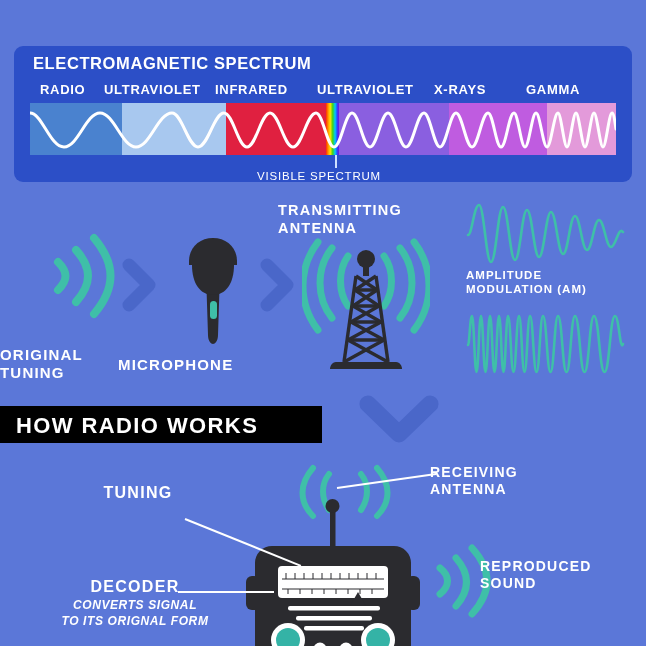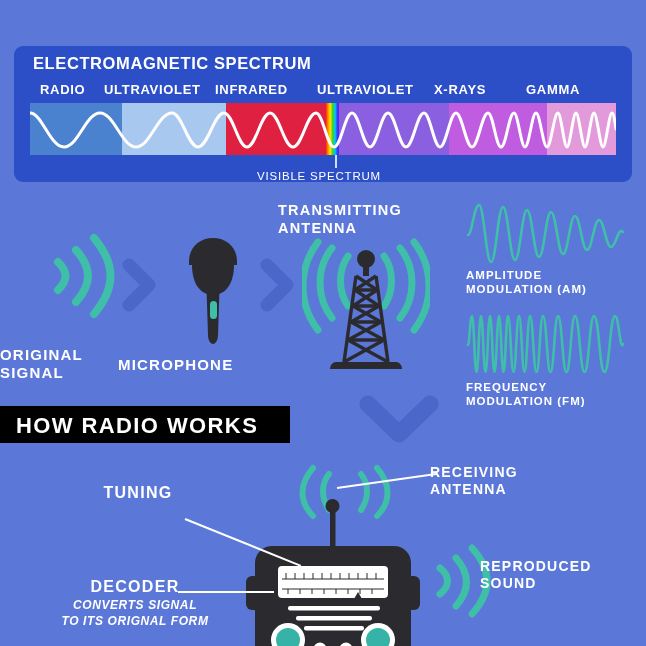--- a/index.html
+++ b/index.html
@@ -83,20 +83,21 @@
   .lbl-decoder .s{font-size:12px;font-weight:bold;letter-spacing:.6px;
     display:block;line-height:1.3;margin-top:2px;white-space:pre-line;font-style:italic;}
 
   
   .leader{position:absolute;background:#ffffff;transform-origin:0 50%;height:2px;}
 
   
   .banner{
     position:absolute;left:0;top:366px;width:290px;height:37px;
     background:#000000;
+    padding-left:32px;
   }
   .banner span{
     position:absolute;left:16px;top:7px;
     color:#ffffff;font-size:22px;font-weight:bold;letter-spacing:1.4px;
   }
 </style>
 </head>
 <body>
 
 <div class="stage">
@@ -153,21 +154,21 @@
 
   <svg class="chev" style="left:38px;top:190px;" width="80" height="92" viewBox="0 0 80 92">
     <g fill="none" stroke="#3fbfa8" stroke-width="8" stroke-linecap="round">
       <path d="M20,32 C 30,42 30,50 20,60"></path>
       <path d="M38,20 C 54,38 54,54 38,72"></path>
       <path d="M56,8  C 78,34 78,58 56,84"></path>
     </g>
   </svg>
 
   <div class="lbl lbl-orig">ORIGINAL
-SIGNAL</div>
+TUNING</div>
 
   <svg class="chev" style="left:119px;top:215px;" width="42" height="60" viewBox="0 0 42 60">
     <path d="M10,10 L30,30 L10,50" fill="none" stroke="#4a67c9" stroke-width="13" stroke-linecap="round" stroke-linejoin="round"></path>
   </svg>
 
   <svg class="chev" style="left:182px;top:195px;" width="62" height="112" viewBox="0 0 62 112">
     <path d="M31,3 C 45,3 55,13 55,26 L55,30 L7,30 L7,26 C 7,13 17,3 31,3 Z" fill="#2b2b2f"></path>
     <path d="M7,33 L55,33 L55,36 L7,36 Z" fill="#5b77d8" opacity="0.95"></path>
     <path d="M24,38 L38,38 L36,100 C 36,106 33,109 31,109 C 29,109 26,106 26,100 Z" fill="#2b2b2f"></path>
     <path d="M10,30 L52,30 C 52,48 44,60 31,60 C 18,60 10,48 10,30 Z" fill="#2b2b2f"></path>
@@ -229,22 +230,20 @@
          C 44.5,4 45,60 47.5,60 C 50,60 50.5,4 53,4
          C 55.5,4 56,60 58.5,60 C 61,60 61.5,4 64,4
          C 67,4 67.5,60 70.5,60 C 73.5,60 74,4 77,4
          C 80.5,4 81,60 84.5,60 C 88,60 88.5,4 92,4
          C 96,4 96.5,60 100.5,60 C 104.5,60 105,4 109,4
          C 113.5,4 114,60 118.5,60 C 123,60 123.5,4 128,4
          C 133,4 133.5,60 138.5,60 C 143.5,60 144,4 149,4
          C 153,4 154,40 157,32"></path>
   </svg>
 
-  <div class="lbl lbl-fm">FREQUENCY
-MODULATION (FM)</div>
 
   <svg class="chev" style="left:356px;top:352px;" width="86" height="62" viewBox="0 0 86 62">
     <path d="M12,12 L43,42 L74,12" fill="none" stroke="#4a67c9" stroke-width="17" stroke-linecap="round" stroke-linejoin="round"></path>
   </svg>
 
   <div class="banner">
     <span>HOW RADIO WORKS</span>
   </div>
 
   <svg class="chev" style="left:285px;top:424px;" width="120" height="56" viewBox="0 0 120 56">

